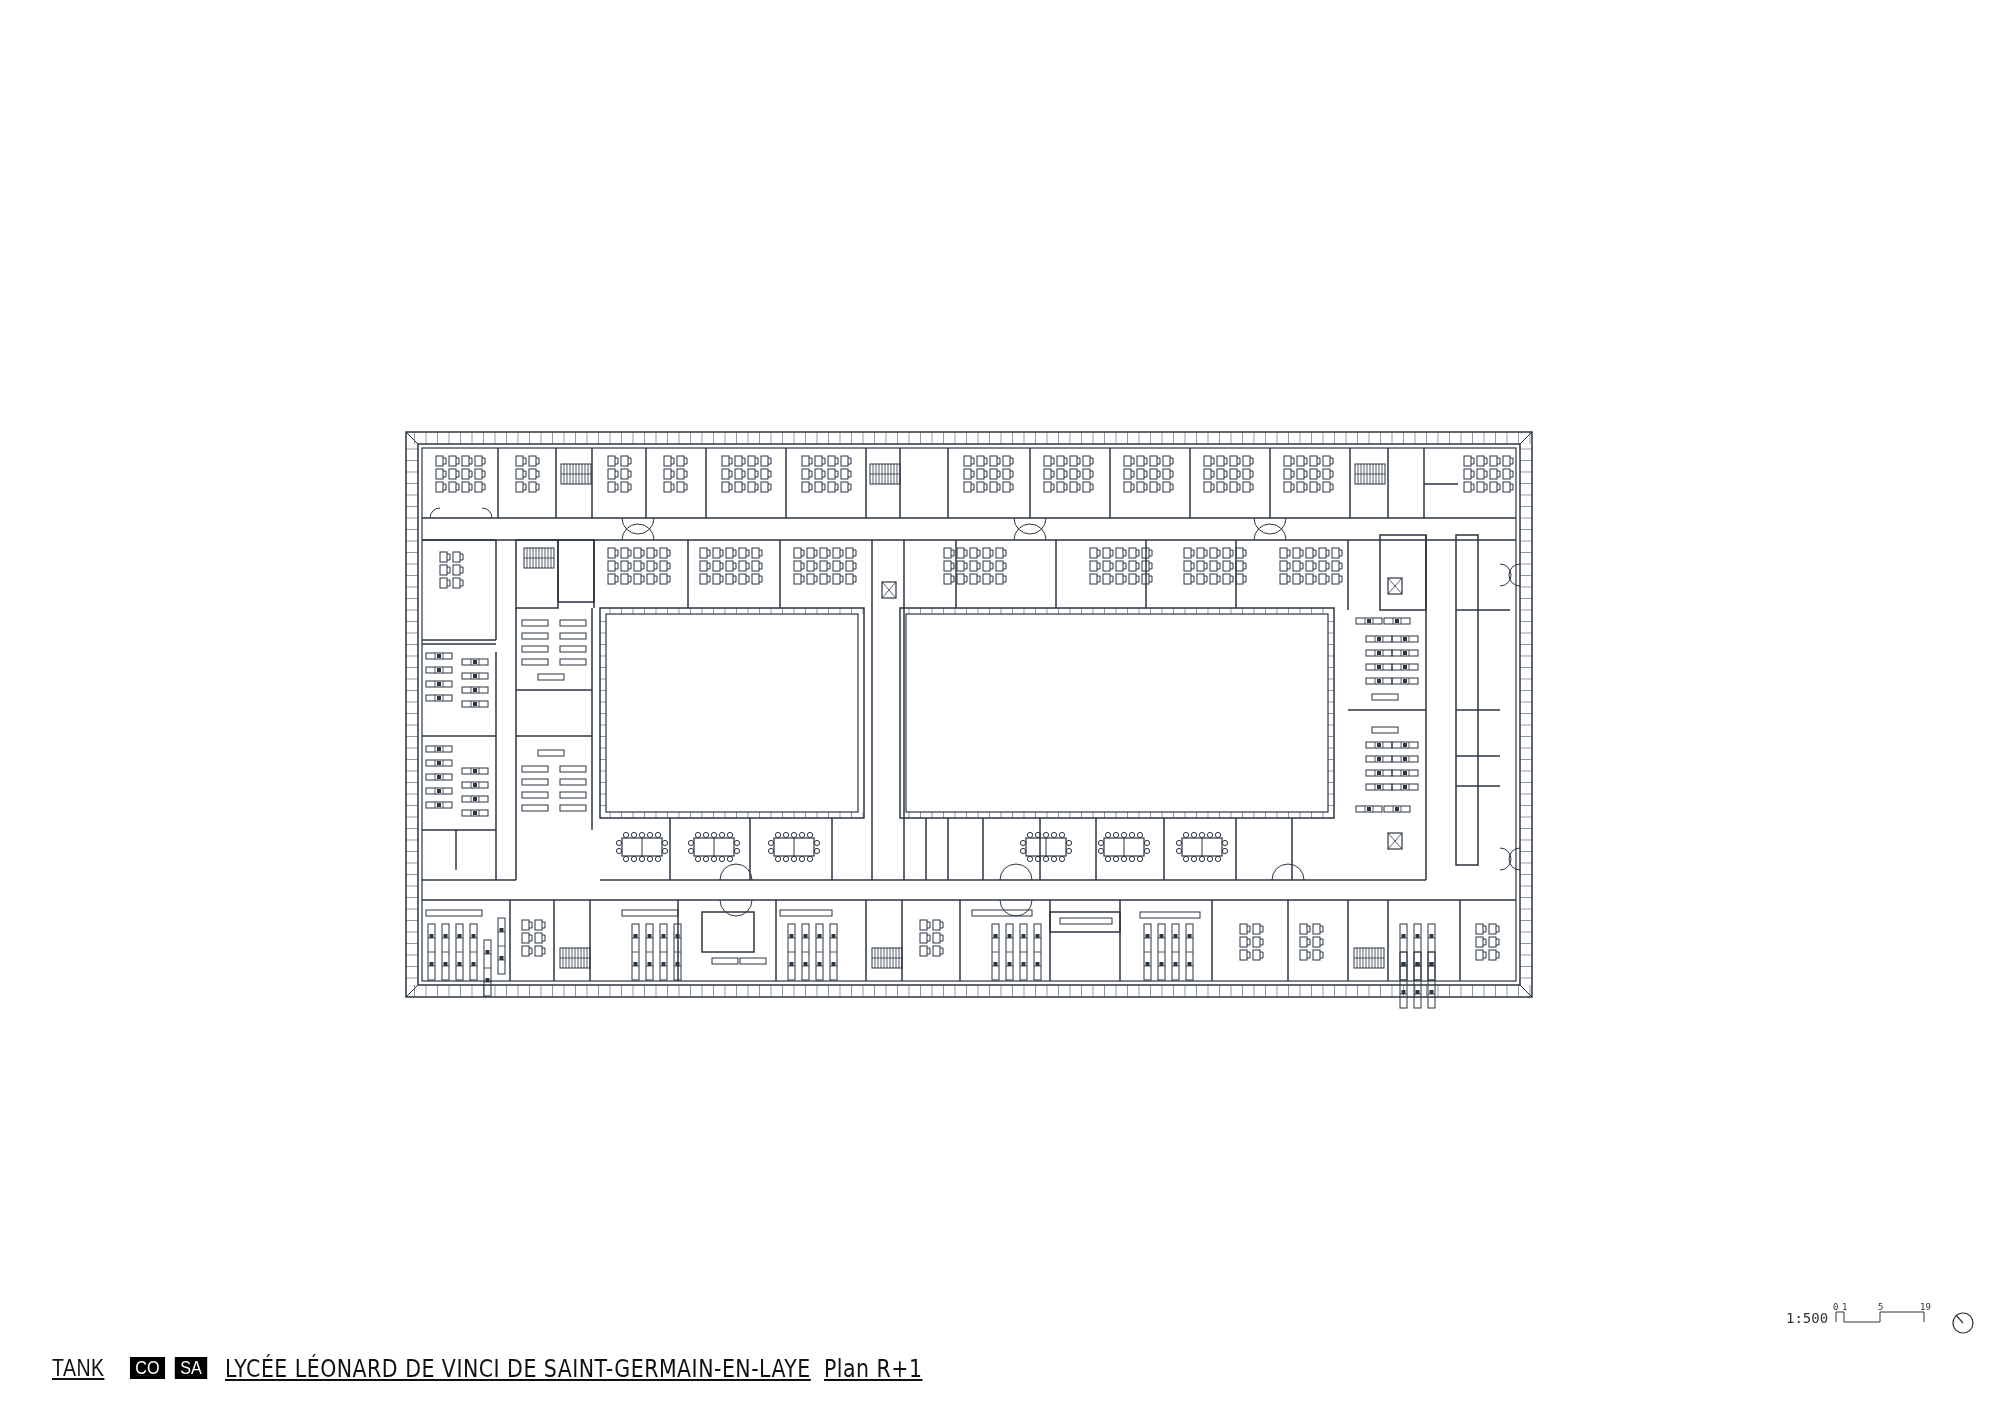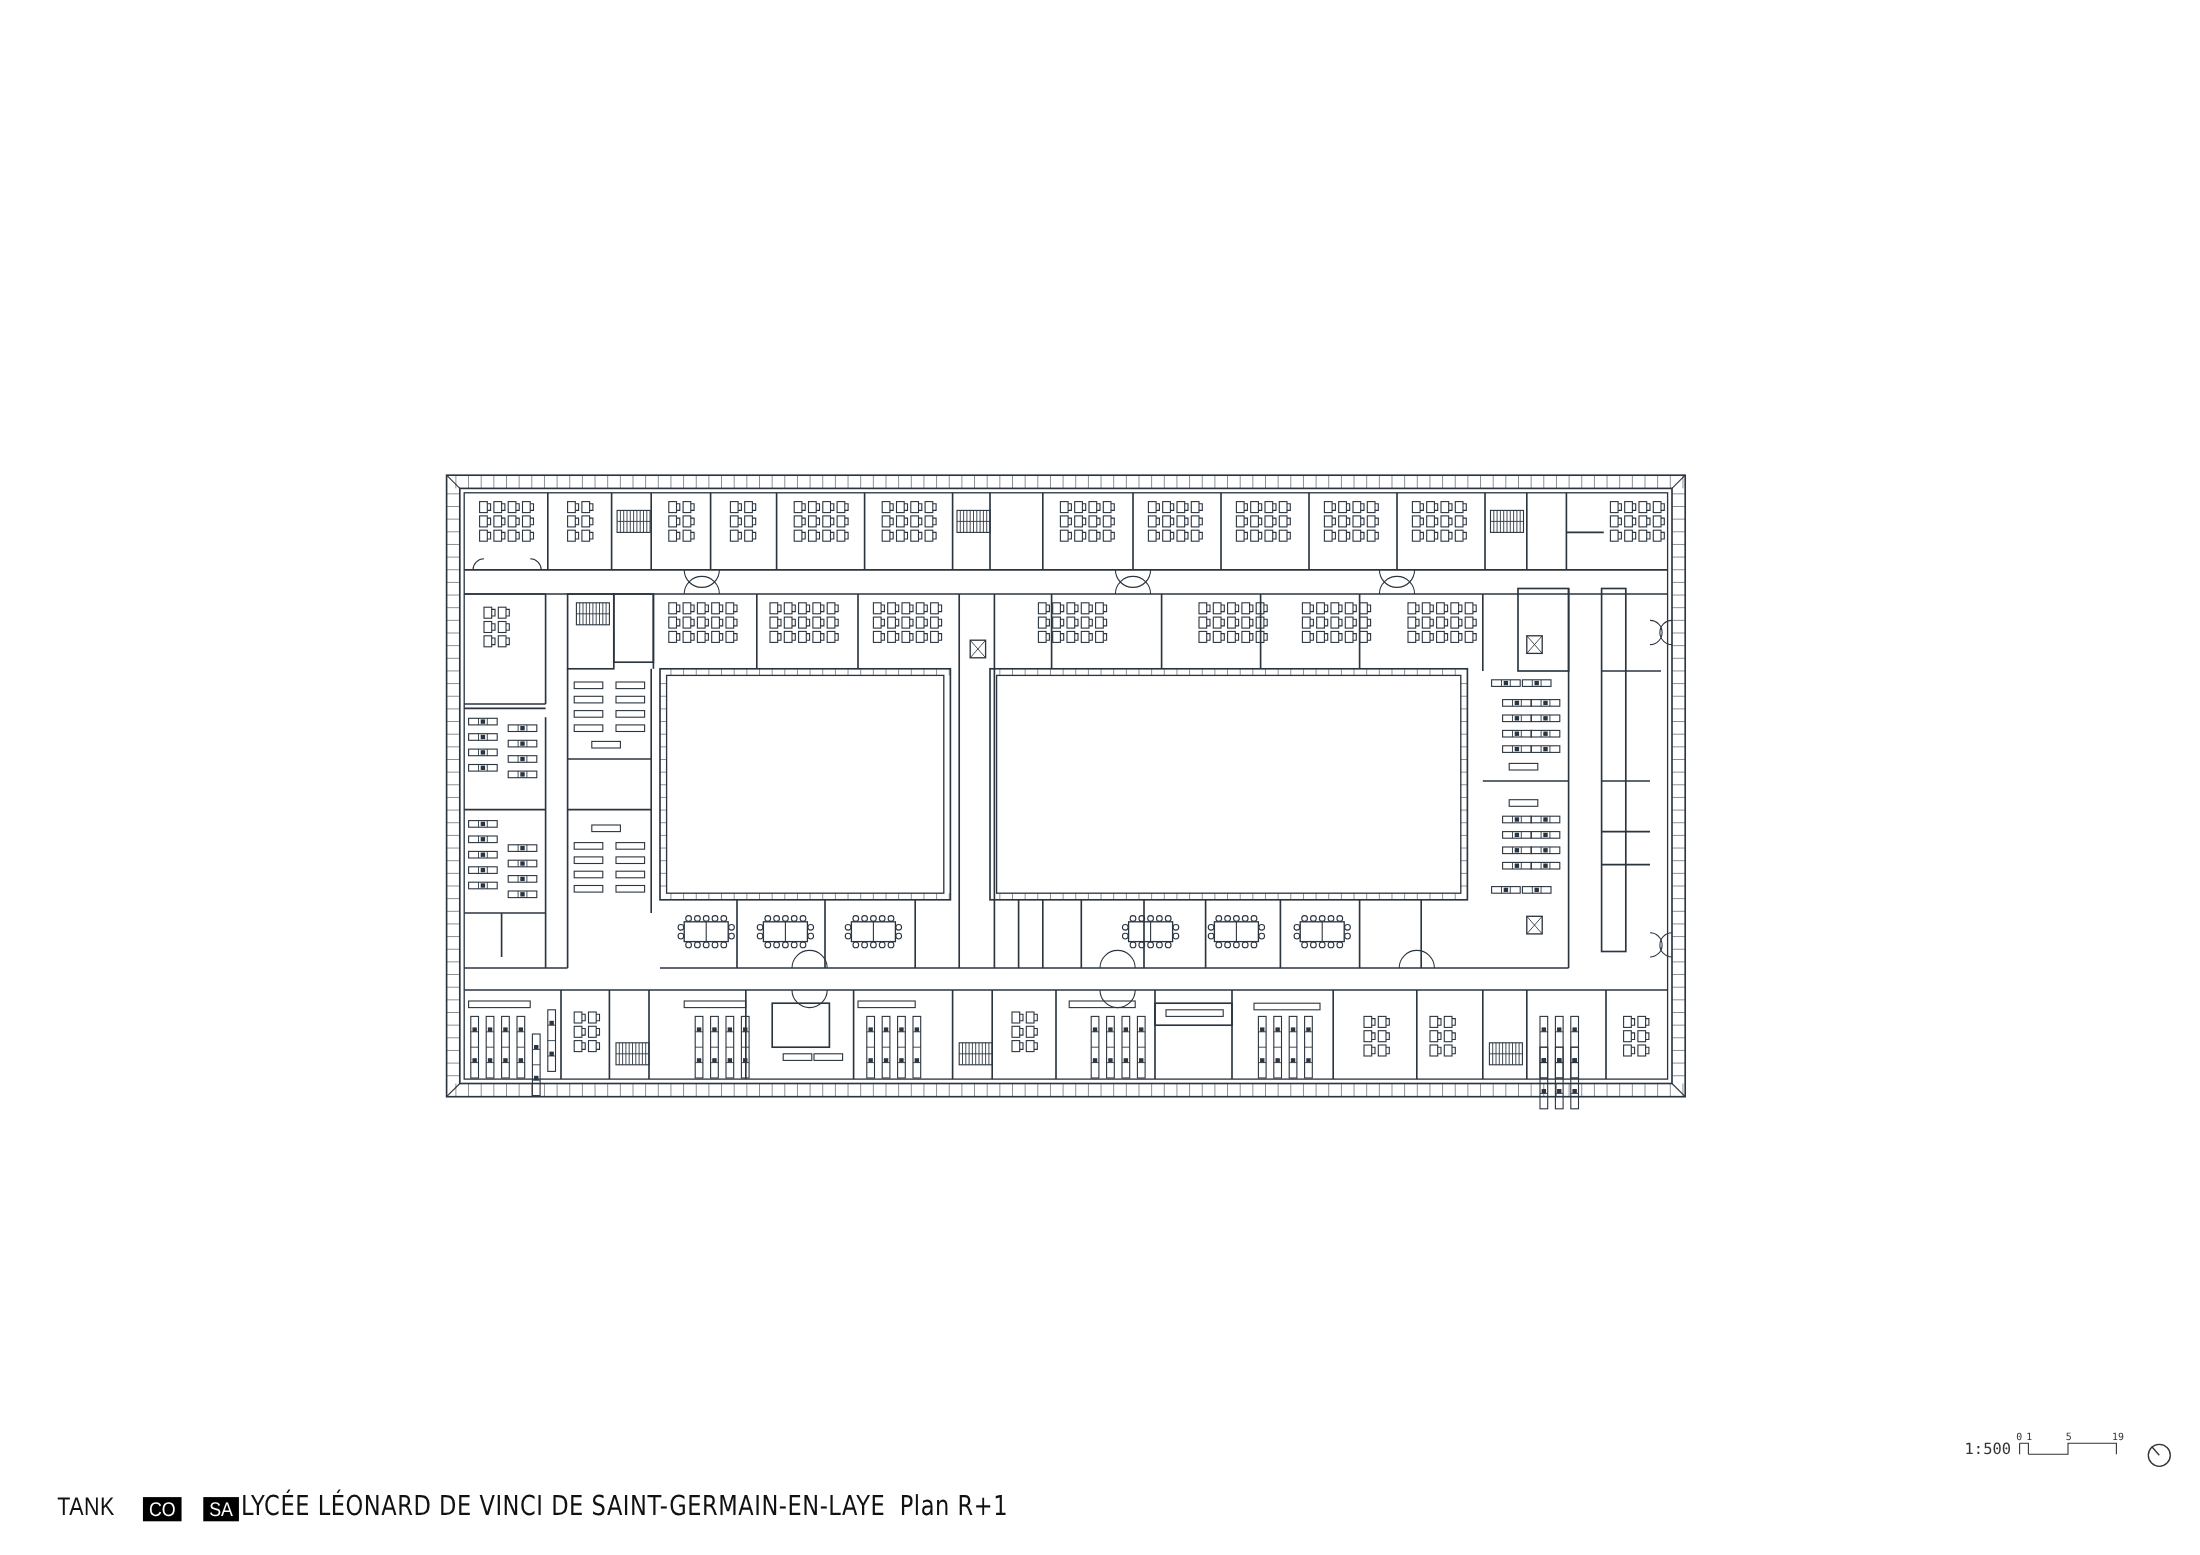--- a/index.html
+++ b/index.html
@@ -1,20 +1,20 @@
 <!DOCTYPE html>
 <html><head>
 <meta charset="utf-8">
 <style>
   html,body{margin:0;padding:0;background:#ffffff;}
   body{width:2000px;height:1414px;position:relative;overflow:hidden;font-family:"Liberation Sans",sans-serif;color:#111;}
   #plan{position:absolute;left:0;top:0;width:2000px;height:1414px;}
-  .caption{position:absolute;left:52px;top:1353px;height:30px;display:flex;align-items:flex-end;white-space:nowrap;}
+  .caption{position:absolute;left:52px;top:1353px;height:30px;display:flex;align-items:center;white-space:nowrap;text-decoration:underline;}
   .firm{font-family:"Liberation Sans",sans-serif;font-size:23px;letter-spacing:0.5px;transform:scaleX(0.85);transform-origin:left center;margin-right:14px;color:#111;}
-  .badge{display:flex;gap:16px;margin-left:0;margin-right:0;}
+  .badge{display:flex;gap:6px;margin-left:0;margin-right:16px;}
   .badge span{background:#000;color:#fff;font-size:18px;line-height:22px;padding:0 6px;display:inline-block;font-family:"Liberation Sans",sans-serif;transform:scaleX(0.9);}
   .title{font-family:"DejaVu Sans",sans-serif;font-size:25px;letter-spacing:0.6px;transform:scaleX(0.82);transform-origin:left center;color:#111;}
   .title .plan{margin-left:16px;}
   .scale{position:absolute;left:1786px;top:1296px;width:200px;height:44px;}
   .scale-label{position:absolute;left:0;top:14px;font-family:"DejaVu Sans Mono",monospace;font-size:14px;color:#333;}
   .tick-label{position:absolute;top:6px;font-family:"DejaVu Sans Mono",monospace;font-size:9px;color:#333;}
 </style>
 </head>
 <body>
 

